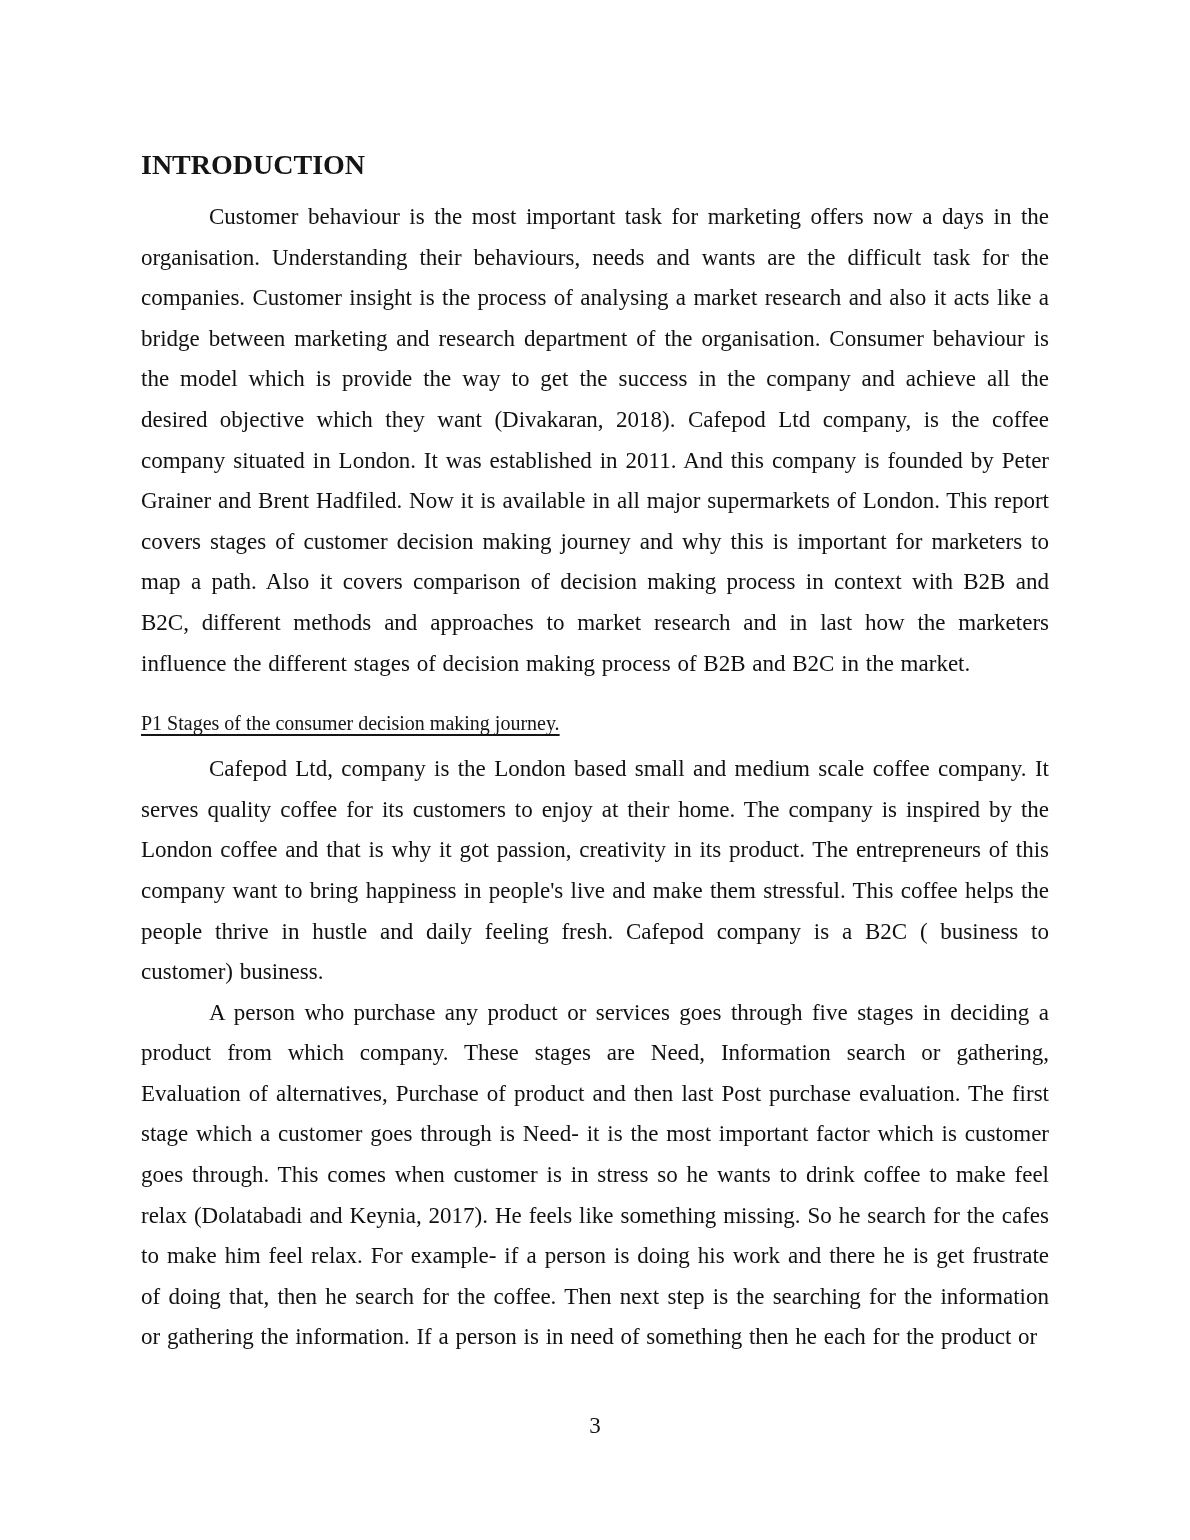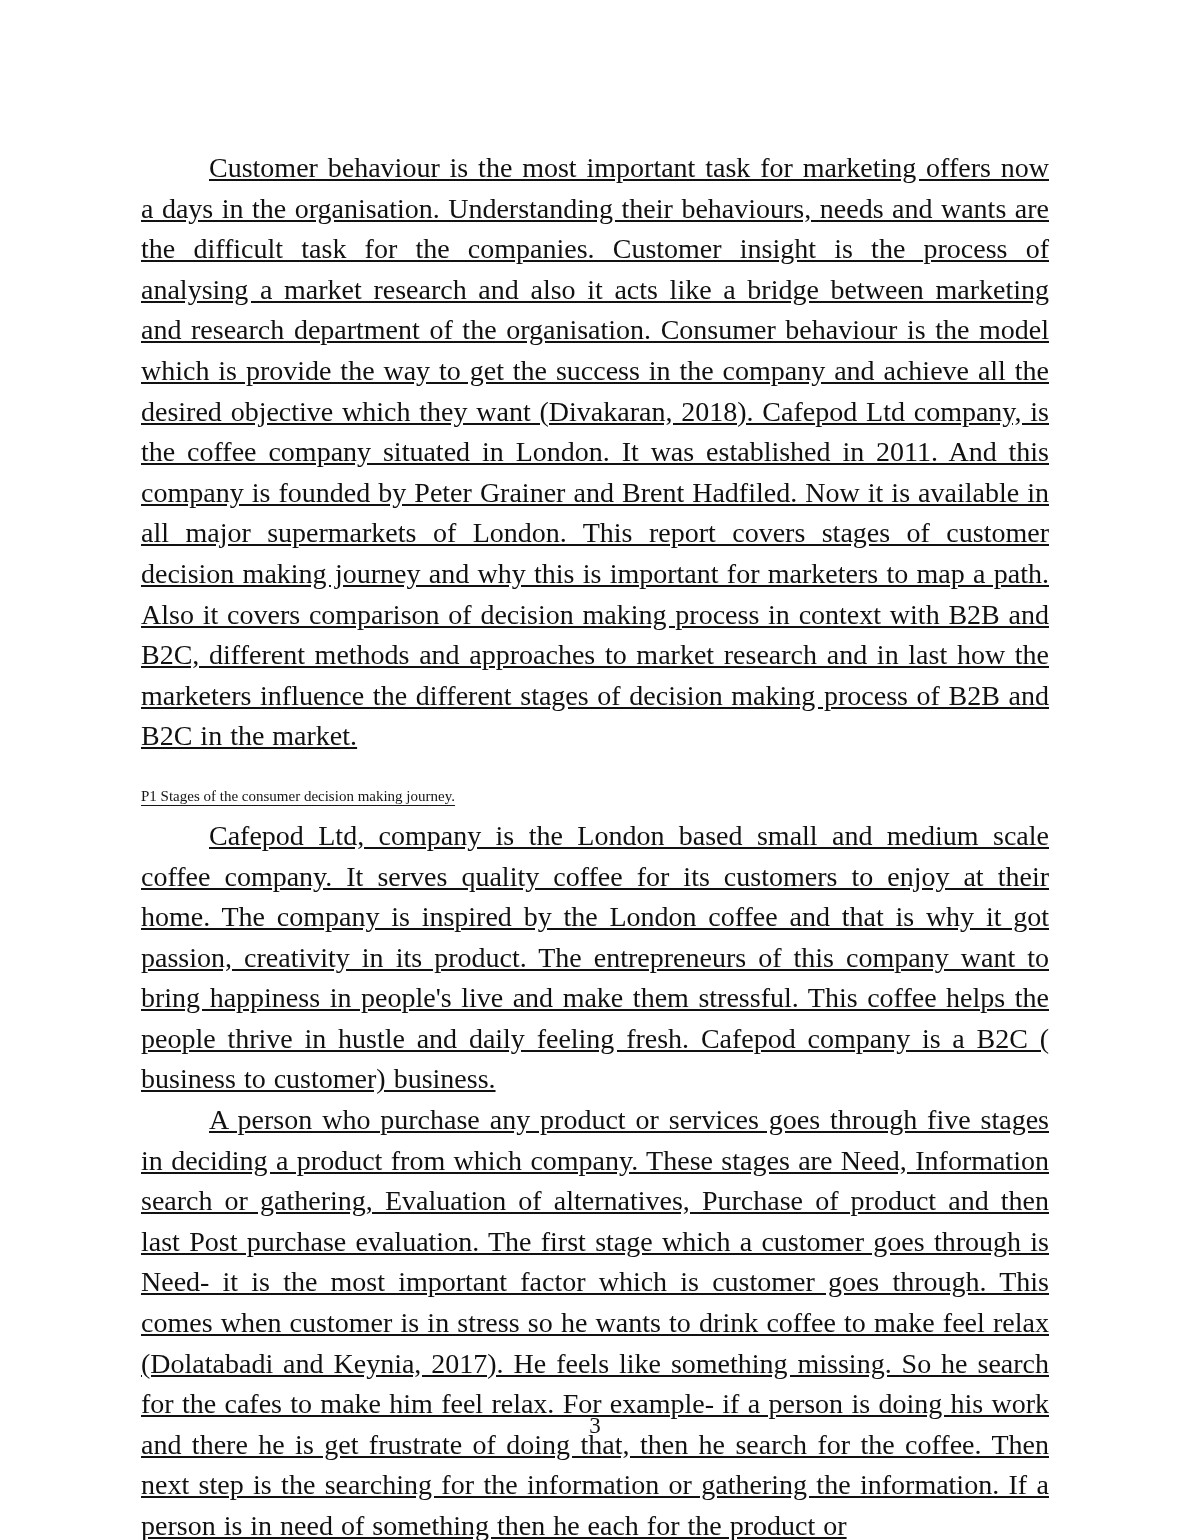--- a/index.html
+++ b/index.html
@@ -30,56 +30,56 @@
     color: #151515;
   }
   .heading-intro {
     margin-bottom: 16px;
   }
   .heading-mainbody {
     margin-top: 8px;
     margin-bottom: 0;
   }
   .subheading {
-    font-size: 15px;
+    font-size: 20px;
     font-weight: normal;
     line-height: 31px;
     text-decoration: underline;
     text-underline-offset: 4px;
     margin-top: 24px;
-    margin-bottom: 4px;
+    margin-bottom: 10px;
     color: #151515;
   }
   .para {
-    font-size: 28px;
+    font-size: 23px;
     line-height: 40.6px;
     text-align: justify;
     text-indent: 68px;
     margin: 0;
     word-spacing: 1px;
-    text-decoration: underline;
   }
   .page-number {
     position: absolute;
     left: 0;
     top: 1406px;
     width: 100%;
     height: 40px;
     line-height: 40px;
     text-align: center;
     font-size: 23px;
     color: #151515;
   }
 </style>
 </head>
 <body>
 
 <div class="page">
   <div class="content">
 
+    <h1 class="heading heading-intro">INTRODUCTION</h1>
 
     <p class="para">Customer behaviour is the most important task for marketing offers now a days in the organisation. Understanding their behaviours, needs and wants are the difficult task for the companies. Customer insight is the process of analysing a market research and also it acts like a bridge between marketing and research department of the organisation. Consumer behaviour is the model which is provide the way to get the success in the company and achieve all the desired objective which they want (Divakaran, 2018).  Cafepod Ltd company, is the coffee company situated in London. It was established in 2011. And this company is founded by Peter Grainer and Brent Hadfiled. Now it is available in all major supermarkets of London. This report covers stages of customer decision making journey and why this is important for marketers to map a path. Also it covers comparison of decision making process in context with B2B and B2C, different methods and approaches to market research and in last how the marketers influence the different stages of decision making process of B2B and B2C in the market.</p>
 
 
     <h3 class="subheading">P1 Stages of the consumer decision making journey.</h3>
 
     <p class="para">Cafepod Ltd, company is the London based small and medium scale coffee company. It serves quality coffee for its customers to enjoy at their home. The company is inspired by the London coffee and that is why it got passion, creativity in its product. The entrepreneurs of this company want to bring happiness in people's live and make them stressful. This coffee helps the people thrive in hustle and daily feeling fresh. Cafepod company is a B2C ( business to customer) business.</p>
 
     <p class="para">A person who purchase any product or services goes through five stages in deciding a product from which company. These stages are Need, Information search or gathering, Evaluation of alternatives, Purchase of product and then last Post purchase evaluation. The first stage which a customer goes through is Need- it is the most important factor which is customer goes through. This comes when customer is in stress so he wants to drink coffee to make feel relax (Dolatabadi and Keynia, 2017). He feels like something missing. So he search for the cafes to make him feel relax. For example- if a person is doing his work and there he is get frustrate of doing that, then he search for the coffee. Then next step is the searching for the information or gathering the information. If a person is in need of something then he each for the product or</p>
 

